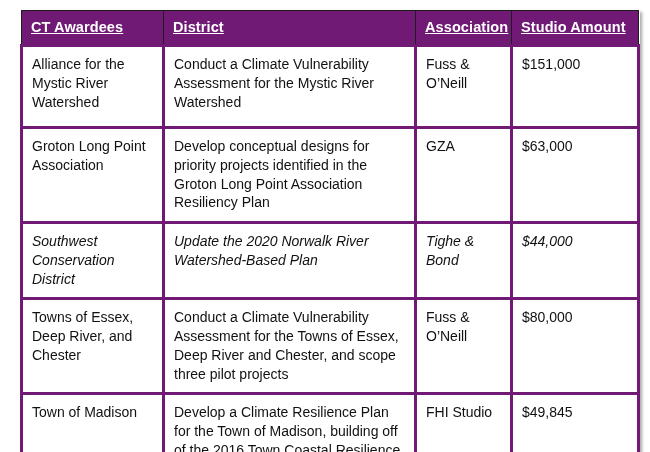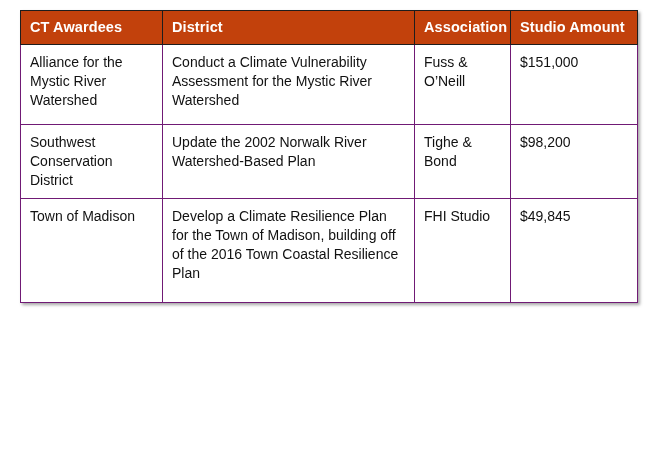--- a/index.html
+++ b/index.html
@@ -25,43 +25,44 @@
     width: 617px;
     background: #ffffff;
     box-shadow: 2px 2px 3px rgba(0,0,0,0.35);
   }
   table.awards col.c-awardee  { width: 142px; }
   table.awards col.c-project  { width: 252px; }
   table.awards col.c-contract { width: 96px; }
   table.awards col.c-amount   { width: 127px; }
 
   table.awards thead th {
-    background: #c2410c;
+    background: #701a75;
     color: #ffffff;
     font-weight: bold;
     font-size: 14.5px;
     text-align: left;
     padding: 8px 9px 9px 9px;
     border: 1px solid #1d1d1d;
     vertical-align: middle;
     letter-spacing: 0.1px;
     white-space: nowrap;
+    text-decoration: underline;
   }
   table.awards tbody td {
-    border: 1px solid #701a75;
+    border: 3px solid #701a75;
     padding: 8px 9px 9px 9px;
     font-size: 14px;
     line-height: 1.34;
     color: #111111;
     vertical-align: top;
     text-align: left;
   }
   table.awards tbody tr.r1 td { height: 62px; }
   table.awards tbody tr.r2 td { height: 71px; }
-  table.awards tbody tr.r3 td { height: 41px; }
+  table.awards tbody tr.r3 td { height: 41px; font-style: italic; }
   table.awards tbody tr.r4 td { height: 66px; }
   table.awards tbody tr.r5 td { height: 86px; }
 </style>
 </head>
 <body>
 
 <div class="table-wrap">
   <table class="awards">
     <colgroup>
       <col class="c-awardee">
@@ -77,25 +78,37 @@
         <th>Studio Amount</th>
       </tr>
     </thead>
     <tbody>
       <tr class="r1">
         <td>Alliance for the Mystic River Watershed</td>
         <td>Conduct a Climate Vulnerability Assessment for the Mystic River Watershed</td>
         <td>Fuss &amp; O’Neill</td>
         <td>$151,000</td>
       </tr>
+      <tr class="r2">
+        <td>Groton Long Point Association</td>
+        <td>Develop conceptual designs for priority projects identified in the Groton Long Point Association Resiliency Plan</td>
+        <td>GZA</td>
+        <td>$63,000</td>
+      </tr>
       <tr class="r3">
         <td>Southwest Conservation District</td>
-        <td>Update the 2002 Norwalk River Watershed-Based Plan</td>
+        <td>Update the 2020 Norwalk River Watershed-Based Plan</td>
         <td>Tighe &amp; Bond</td>
-        <td>$98,200</td>
+        <td>$44,000</td>
+      </tr>
+      <tr class="r4">
+        <td>Towns of Essex, Deep River, and Chester</td>
+        <td>Conduct a Climate Vulnerability Assessment for the Towns of Essex, Deep River and Chester, and scope three pilot projects</td>
+        <td>Fuss &amp; O’Neill</td>
+        <td>$80,000</td>
       </tr>
       <tr class="r5">
         <td>Town of Madison</td>
         <td>Develop a Climate Resilience Plan for the Town of Madison, building off of the 2016 Town Coastal Resilience Plan</td>
         <td>FHI Studio</td>
         <td>$49,845</td>
       </tr>
     </tbody>
   </table>
 </div>

